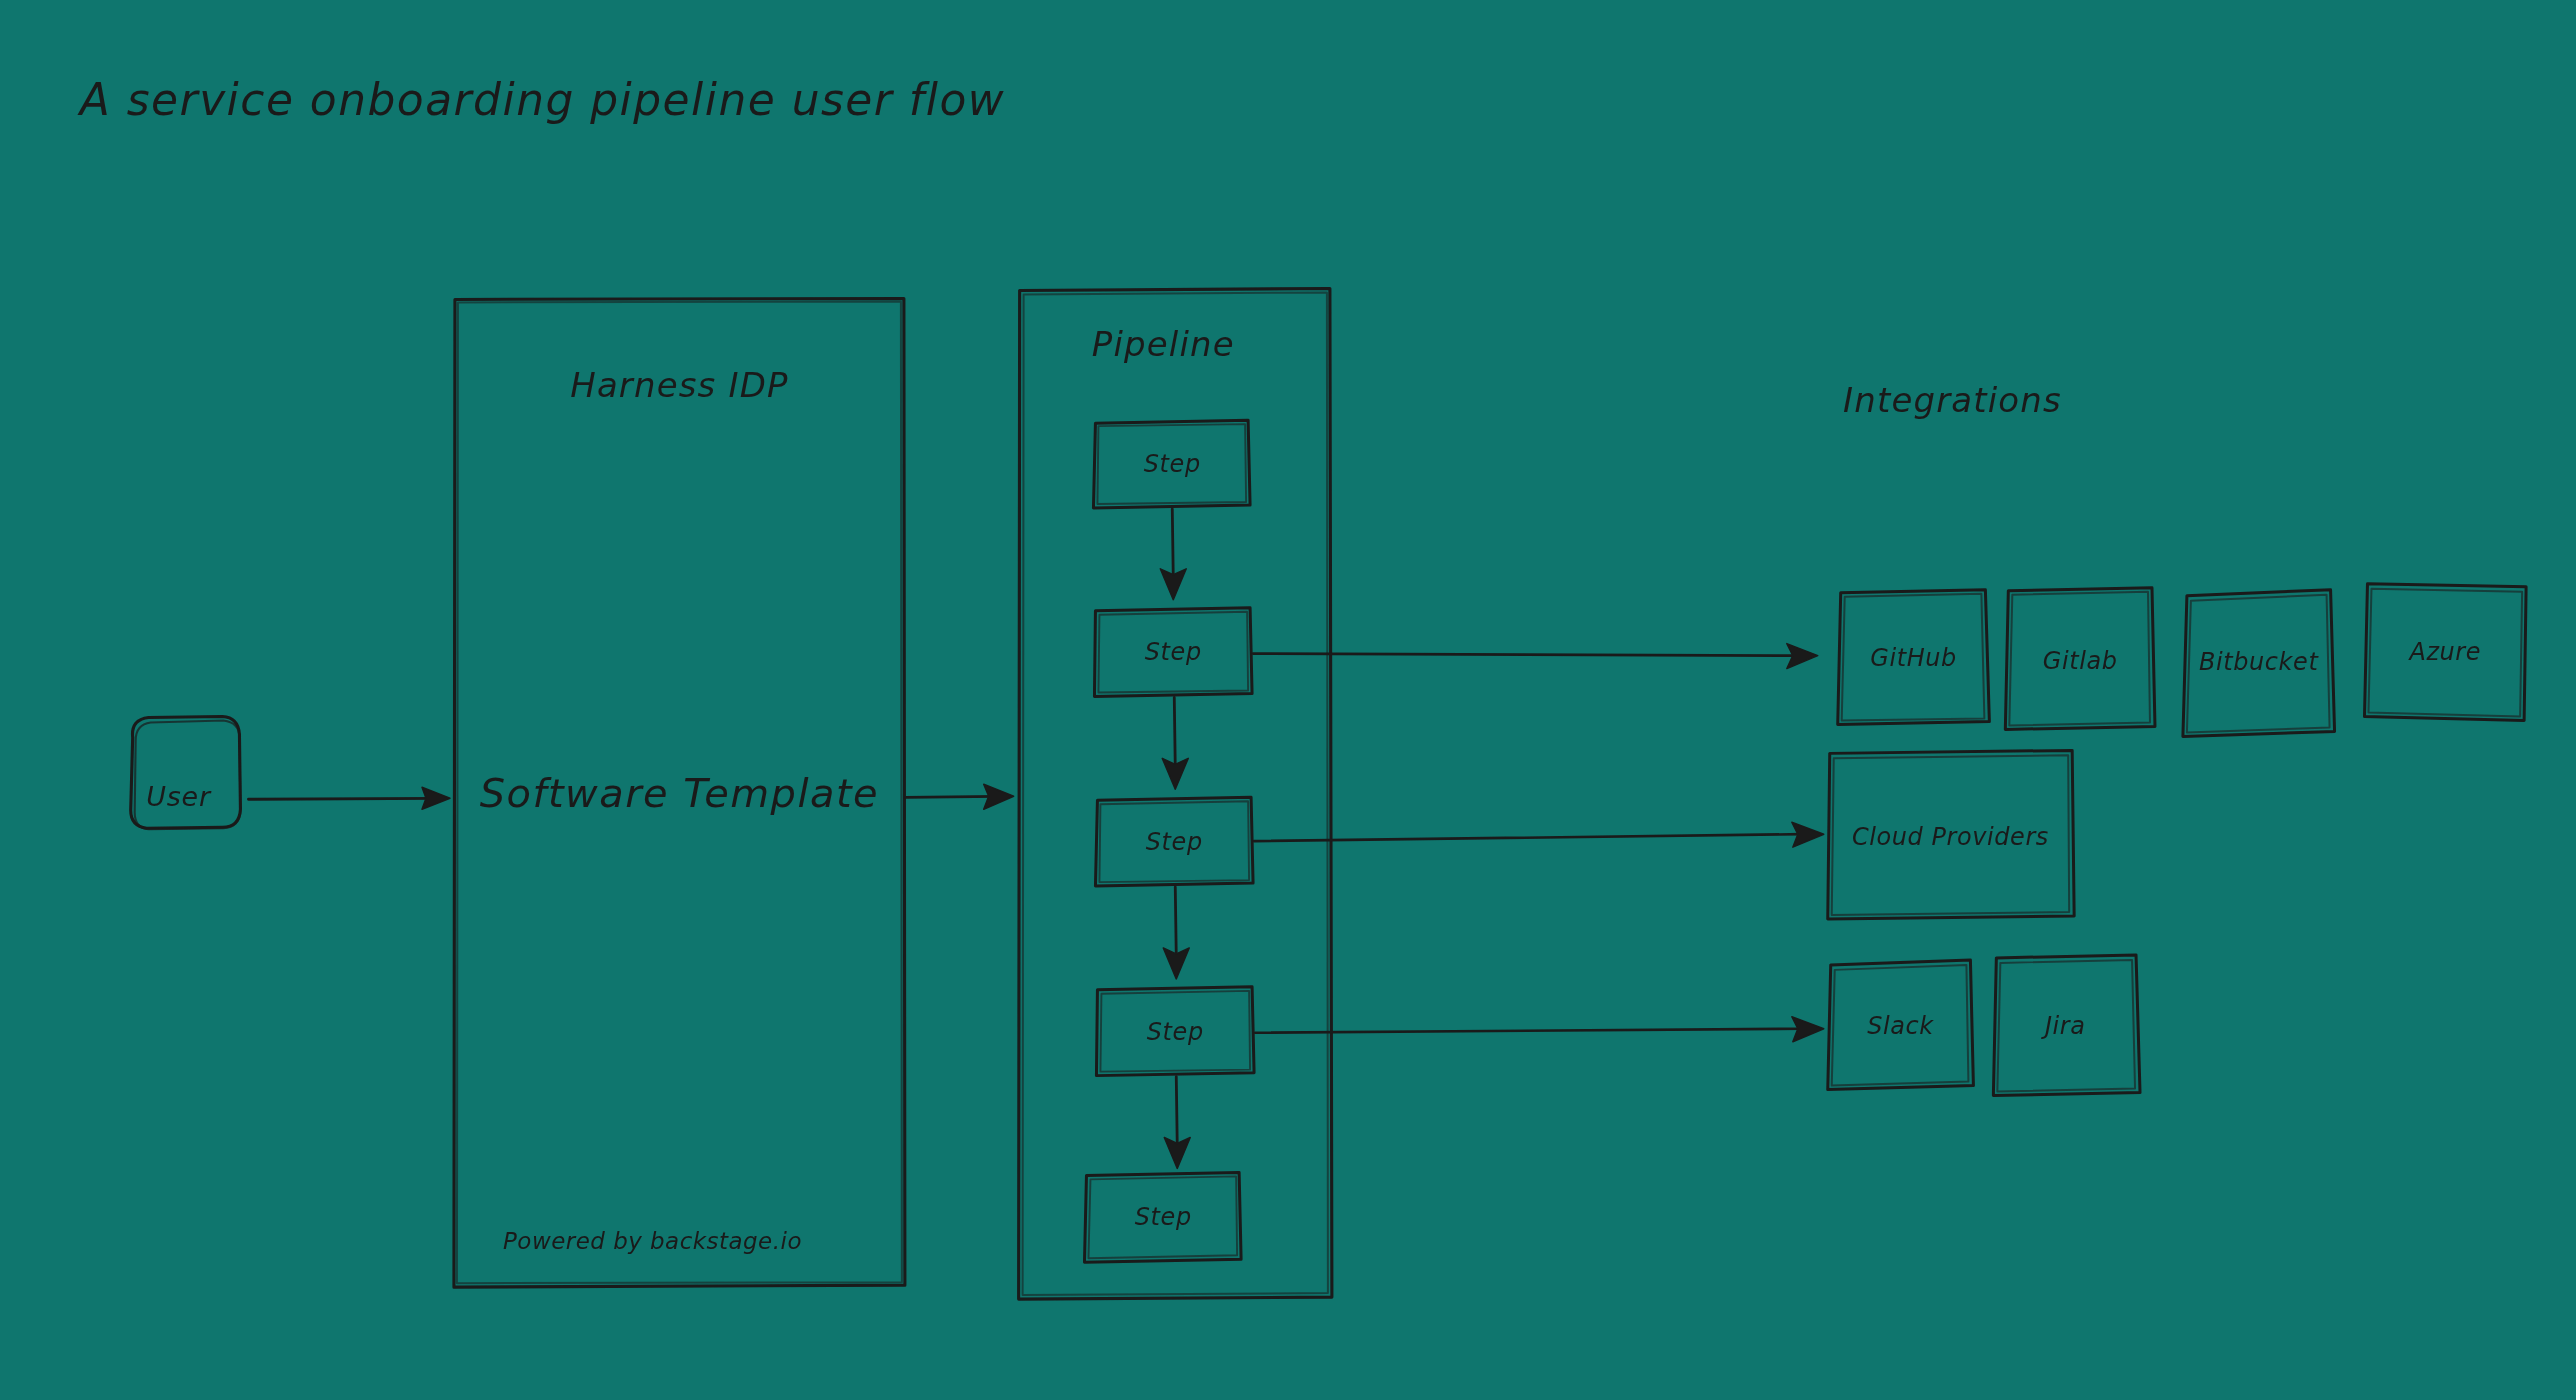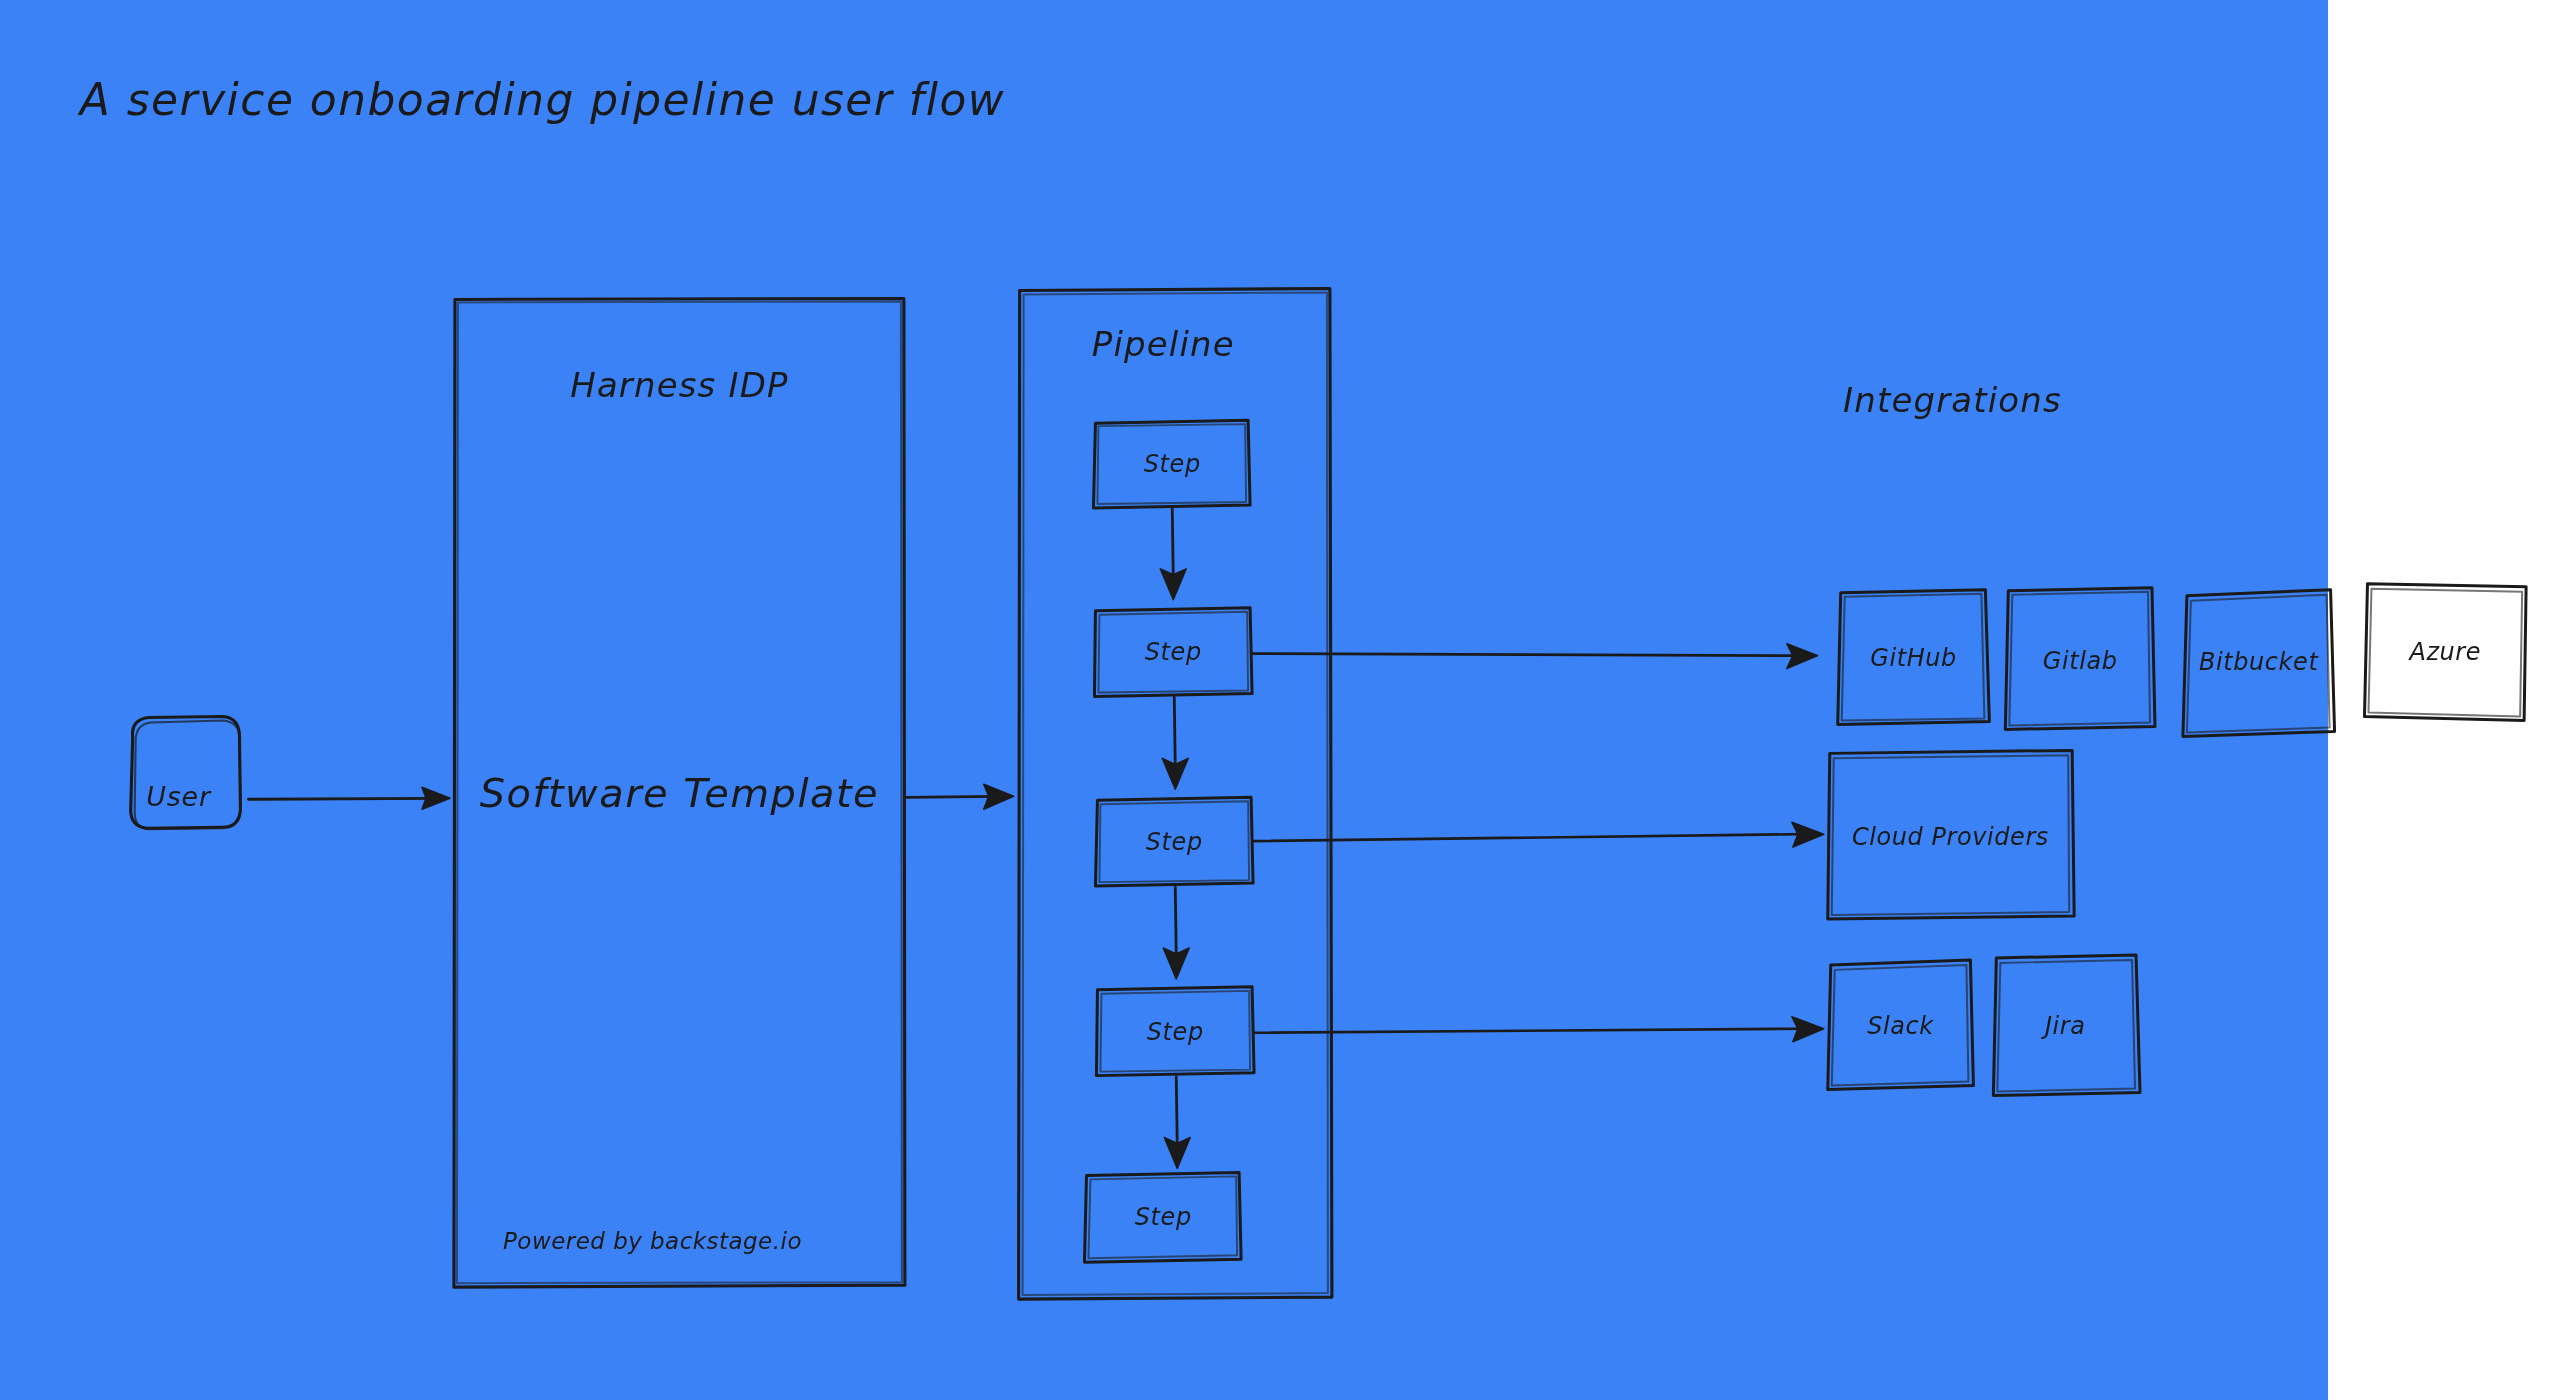--- a/index.html
+++ b/index.html
@@ -8,23 +8,23 @@
     background: #ffffff;
   }
   body {
     width: 2576px;
     height: 1401px;
     font-family: "DejaVu Sans", sans-serif;
     overflow: hidden;
   }
   #canvas {
     position: relative;
-    width: 2328px;
+    width: 2576px;
     height: 1401px;
-    background: #3b82f6;
+    background: #0f766e;
   }
   svg#diagram {
     position: absolute;
     top: 0;
     left: 0;
     width: 2576px;
     height: 1401px;
   }
   .sk-stroke {
     fill: none;

